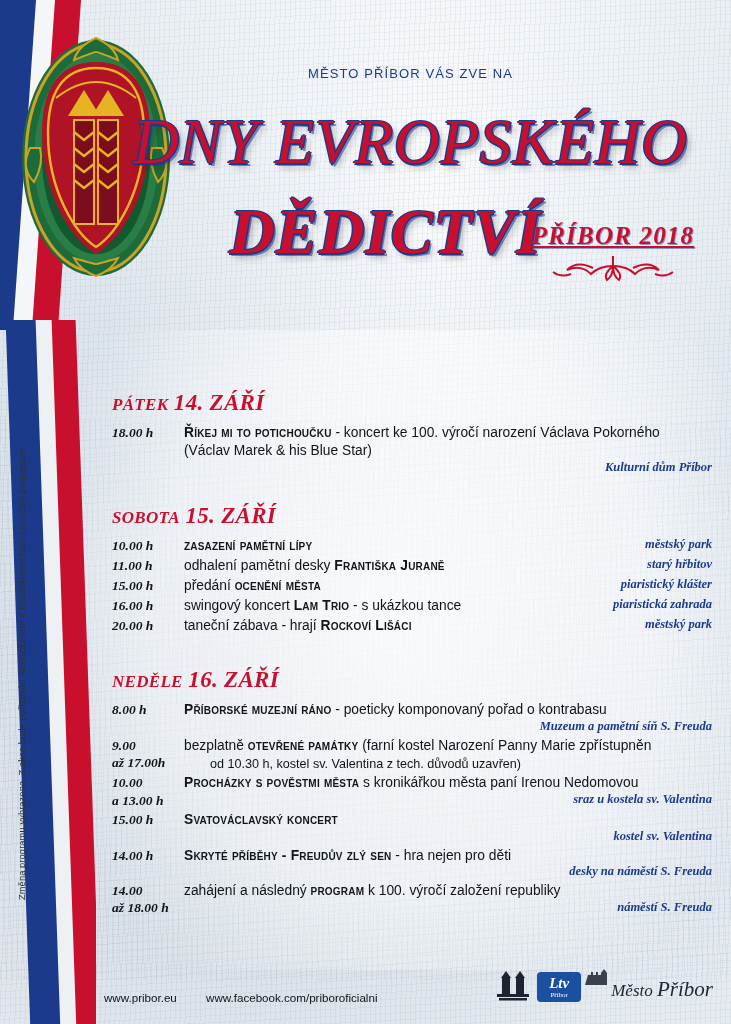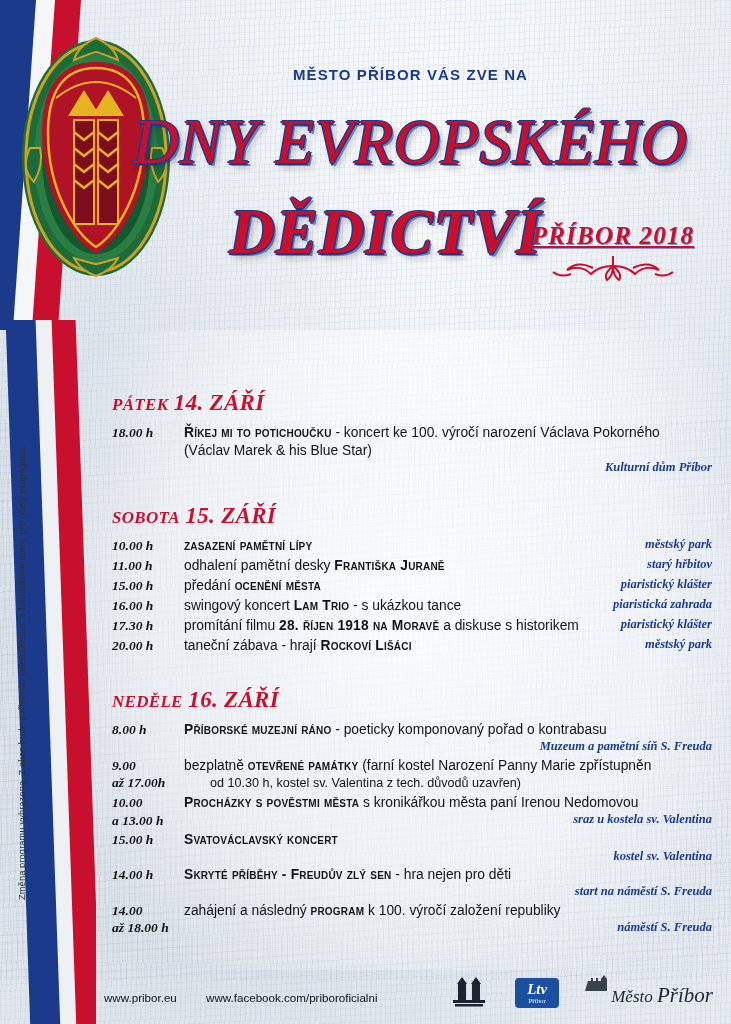--- a/index.html
+++ b/index.html
@@ -67,21 +67,21 @@
     background:#c8102e;transform:skewX(2deg);
   }
 
   
   .crest{position:absolute;left:16px;top:28px;width:160px;height:260px;}
   .crest svg{display:block;}
 
   
   .invite{
     position:absolute;left:0;right:0;top:66px;text-align:center;
-    font-weight:bold;font-size:15px;letter-spacing:1.1px;color:#1b3a8c;
+    font-weight:normal;font-size:13px;letter-spacing:1.1px;color:#1b3a8c;
     padding-left:90px;
   }
   .title1{
     position:absolute;left:0;right:0;top:106px;text-align:center;
     padding-left:90px;
     font-family:"Liberation Serif",serif;
     font-weight:normal;font-style:italic;
     font-size:63px;letter-spacing:1px;
     color:#c8102e;
     text-shadow:
@@ -142,21 +142,21 @@
   }
   .sub{font-size:12.6px;color:#101418;}
   .g2{margin-top:26px;}
   .g3{margin-top:30px;}
   .spacer-row td{padding-top:9px;}
 
   
   .footer{position:absolute;left:0;right:0;bottom:14px;height:46px;}
   .flinks{position:absolute;left:104px;bottom:6px;font-size:11.6px;color:#101418;text-align:center;}
   .flinks span{margin-right:26px;}
-  .logos{position:absolute;right:18px;bottom:2px;display:flex;align-items:flex-end;gap:26px;}
+  .logos{position:absolute;right:18px;bottom:8px;display:flex;align-items:flex-end;gap:4px;}
   .logo-muz{width:40px;height:34px;}
   .logo-ltv{
     width:44px;height:30px;border-radius:4px;background:#1b4fa0;color:#fff;
     font-family:"Liberation Serif",serif;text-align:center;line-height:1;
     padding-top:3px;box-sizing:border-box;
   }
   .logo-ltv .a{font-size:15px;font-weight:bold;font-style:italic;}
   .logo-ltv .b{font-size:7px;display:block;margin-top:1px;}
   .logo-mesto{
     font-family:Liberation Serif, serif;font-style:italic;font-size:17px;color:#1b2430;
@@ -284,25 +284,20 @@
           <td class="time">15.00 h</td>
           <td class="desc"><span class="plain">předání </span><span class="sc">ocenění města</span></td>
           <td class="place">piaristický klášter</td>
         </tr>
         <tr>
           <td class="time">16.00 h</td>
           <td class="desc"><span class="plain">swingový koncert </span><span class="sc">Lam Trio</span><span> - s ukázkou tance</span></td>
           <td class="place">piaristická zahrada</td>
         </tr>
         <tr>
-          <td class="time">17.30 h</td>
-          <td class="desc"><span class="plain">promítání filmu </span><span class="sc">28. říjen 1918 na Moravě</span><span> a diskuse s historikem</span></td>
-          <td class="place">piaristický klášter</td>
-        </tr>
-        <tr>
           <td class="time">20.00 h</td>
           <td class="desc"><span class="plain">taneční zábava - hrají </span><span class="sc">Rockoví Lišáci</span></td>
           <td class="place">městský park</td>
         </tr>
       </tbody>
         </table>
     </div>
 
     <div class="g3">
       <div class="dayhead">
@@ -338,21 +333,21 @@
           <td class="time">15.00 h</td>
           <td class="desc">
             <span class="sc">Svatováclavský koncert</span>
             <div class="place">kostel sv. Valentina</div>
           </td>
         </tr>
         <tr class="spacer-row">
           <td class="time">14.00 h</td>
           <td class="desc">
             <span class="sc">Skryté příběhy - Freudův zlý sen</span><span> - hra nejen pro děti</span>
-            <div class="place">start na náměstí S. Freuda</div>
+            <div class="place">desky na náměstí S. Freuda</div>
           </td>
         </tr>
         <tr>
           <td class="time" style="white-space:pre-line">14.00
 až 18.00 h</td>
           <td class="desc">
             <span class="plain">zahájení a následný </span><span class="sc">program</span><span> k 100. výročí založení republiky</span>
             <div class="place">náměstí S. Freuda</div>
           </td>
         </tr>

